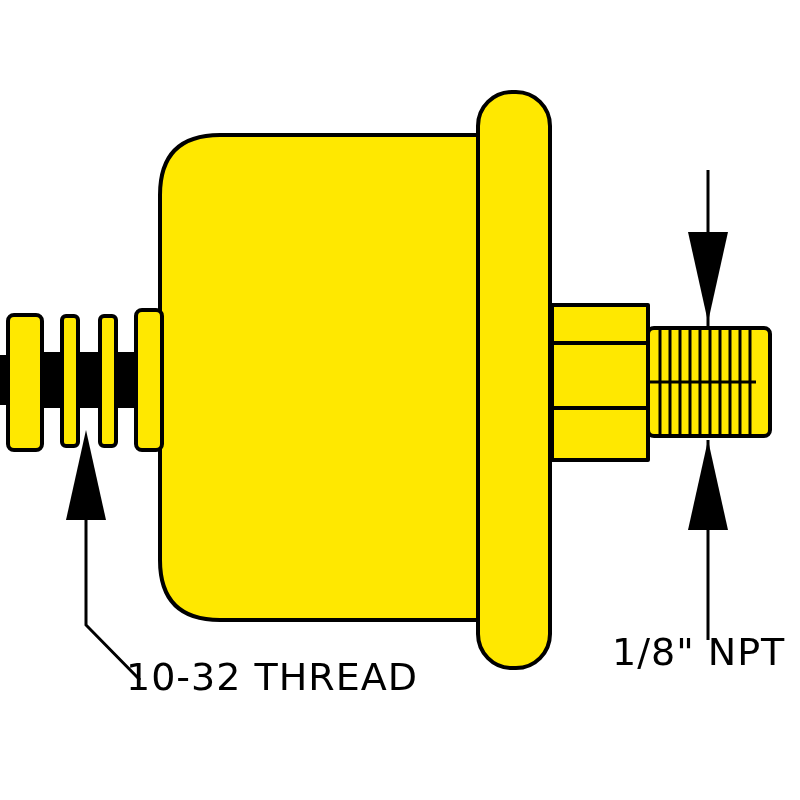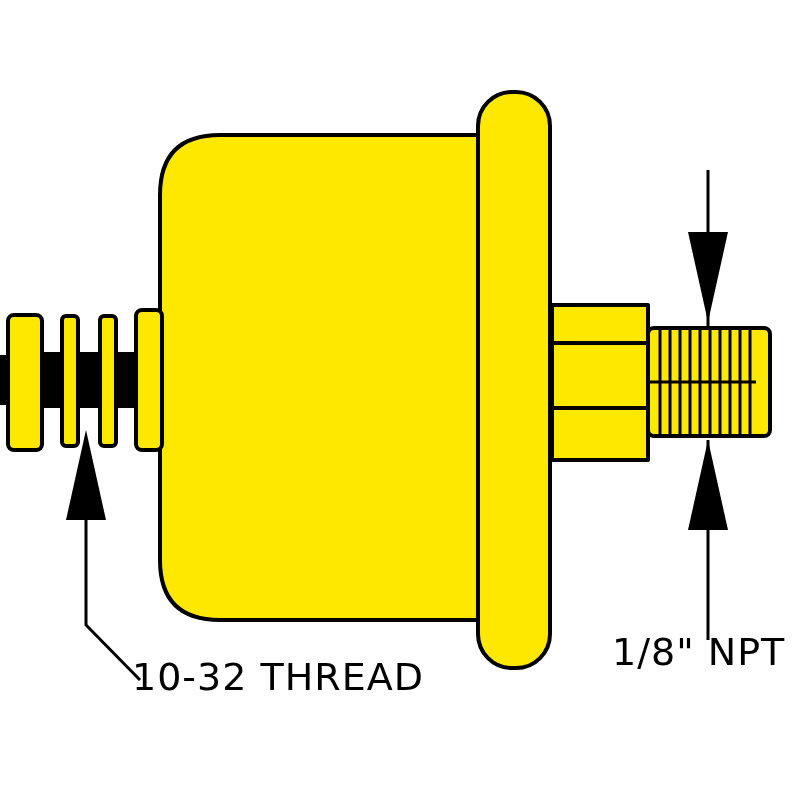--- a/index.html
+++ b/index.html
@@ -58,14 +58,14 @@
     <line x1="708" y1="440" x2="708" y2="640"></line>
     <polygon points="688,530 728,530 708,440" stroke="none"></polygon>
   </g>
 
   <g fill="#000" stroke="#000" stroke-width="3">
     <polygon points="66,520 106,520 86,430" stroke="none"></polygon>
     <polyline fill="none" points="86,520 86,625 140,680"></polyline>
   </g>
 </svg>
 
-<div class="label" style="left:132px; top:655px;">10-32 THREAD</div>
+<div class="label" style="left:126px; top:655px;">10-32 THREAD</div>
 <div class="label" style="left:612px; top:630px;">1/8" NPT</div>
 
 </body></html>

